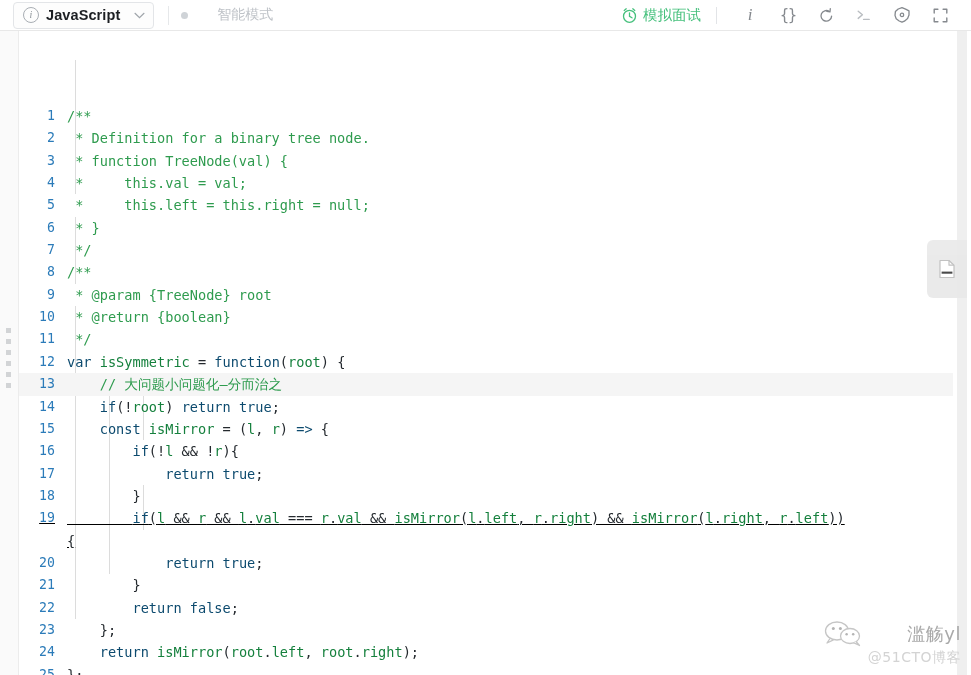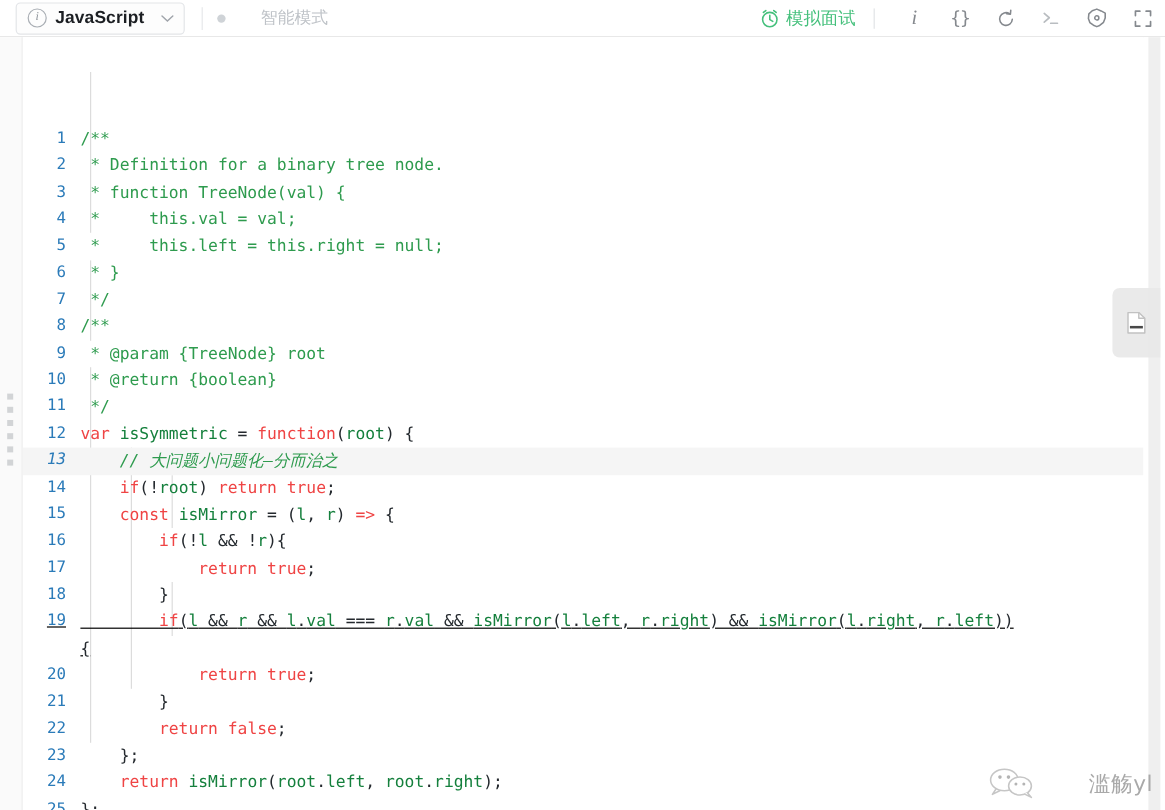--- a/index.html
+++ b/index.html
@@ -90,21 +90,21 @@
     background: #cfd3d7;
     margin-right: 7px;
     flex: none;
   }
 
   .topbar-right {
     margin-left: auto;
     display: flex;
     align-items: center;
     height: 31px;
-    padding-right: 4px;
+    padding-right: 16px;
   }
 
   .mock-interview {
     display: flex;
     align-items: center;
     color: #45c07c;
     font-size: 14.5px;
     cursor: pointer;
     margin-right: 11px;
   }
@@ -186,21 +186,21 @@
     white-space: pre;
   }
 
   .line {
     position: relative;
     height: 22.35px;
     display: flex;
     align-items: flex-start;
   }
   .line.tall { height: 44.7px; text-decoration: underline; }
-  .line.active { background: #f5f5f5; font-style: italic; }
+  .line.active { background: #f5f5f5; }
 
   .ln {
     width: 48px;
     flex: none;
     text-align: right;
     padding-right: 12px;
     box-sizing: border-box;
     color: #2b7bb9;
     font-size: 13.2px;
     user-select: none;
@@ -219,21 +219,21 @@
     pointer-events: none;
   }
   .guide {
     position: absolute;
     width: 1px;
     background: #dcdcdc;
   }
 
   
   .cm { color: #2e9b4e; }
-  .kw { color: #ef4444; }
+  .kw { color: #0c4a6e; }
   .pl { color: #15803d; }
 
   
   .scrollgutter {
     position: absolute;
     right: 0; top: 31px;
     width: 18px; height: 644px;
     background: #ffffff;
   }
   .scroll-track {
@@ -405,15 +405,16 @@
           <circle cx="10.3" cy="8.6" r="1.5" fill="#b4b4b4"></circle>
           <circle cx="17.4" cy="8.6" r="1.5" fill="#b4b4b4"></circle>
           <ellipse cx="27" cy="16" rx="9.5" ry="7.5" fill="#ffffff" stroke="#c6c6c6" stroke-width="1.3"></ellipse>
           <path d="M33 21.5 L36.5 25.5 L30.5 22.6" fill="#ffffff" stroke="#c6c6c6" stroke-width="1.3" stroke-linejoin="round"></path>
           <circle cx="23.6" cy="14.3" r="1.25" fill="#b4b4b4"></circle>
           <circle cx="30.2" cy="14.3" r="1.25" fill="#b4b4b4"></circle>
         </svg>
       </span>
       <span class="wm-name">滥觞yl</span>
     </div>
+    <div class="wm-sub">@51CTO博客</div>
   </div>
 
 </div>
 
 </body></html>

